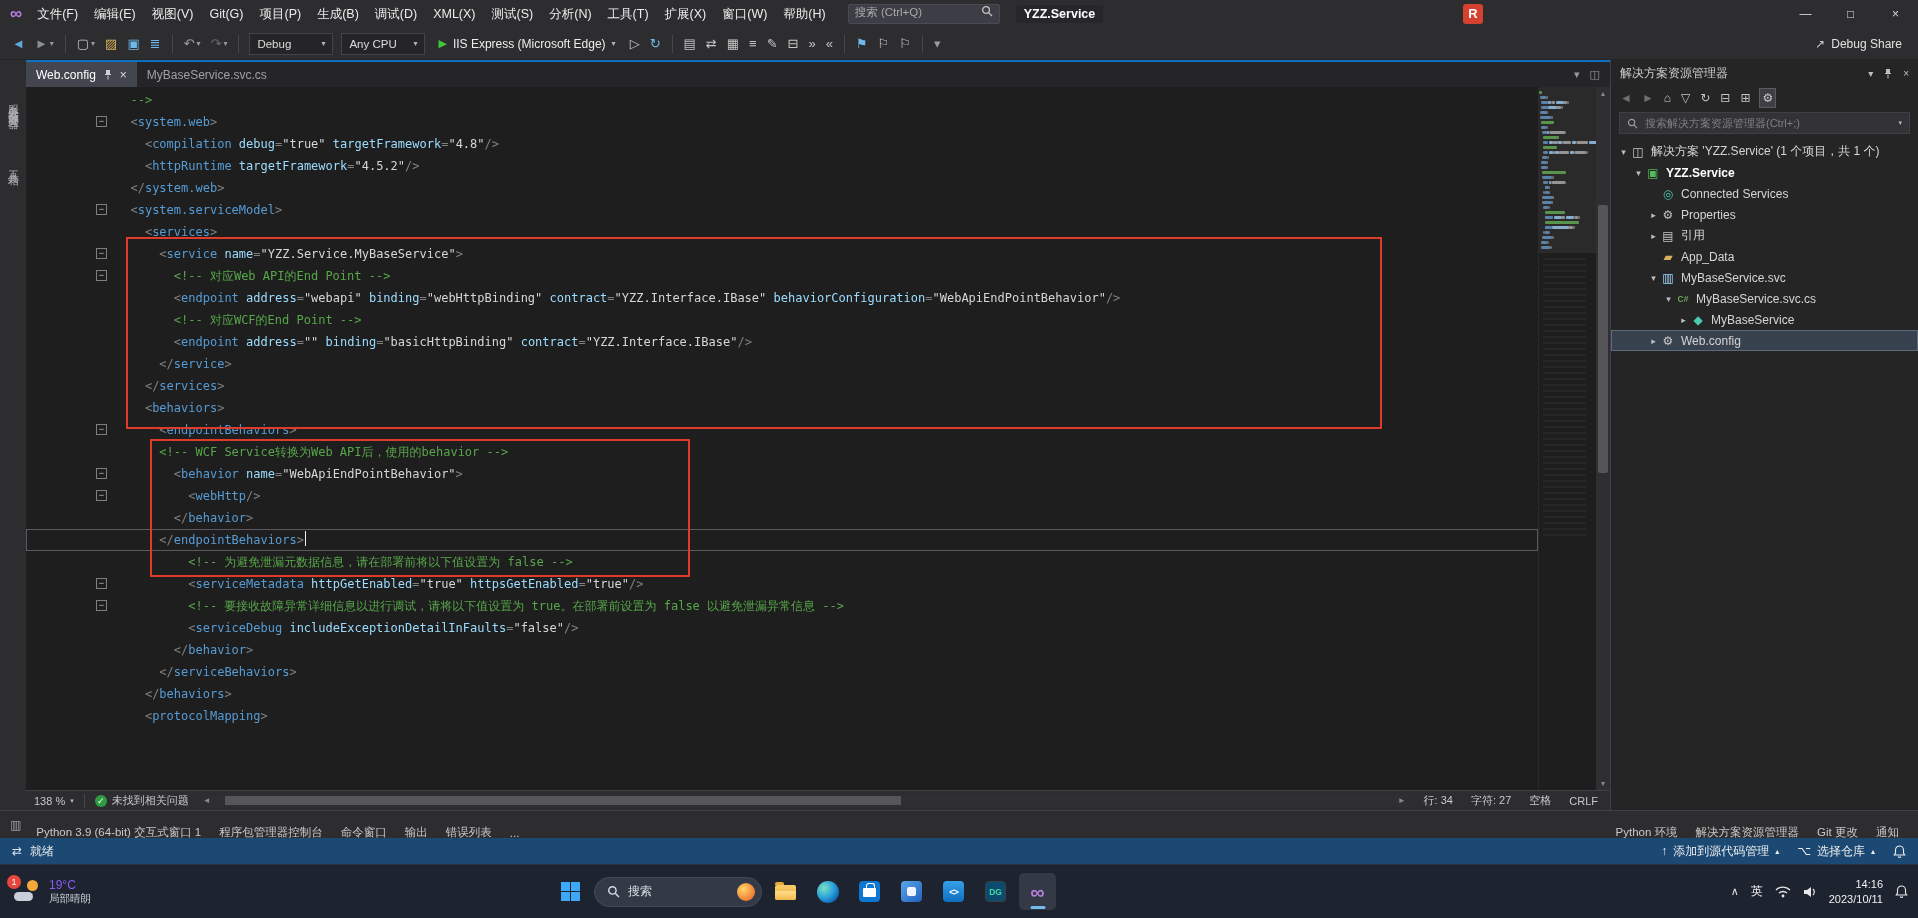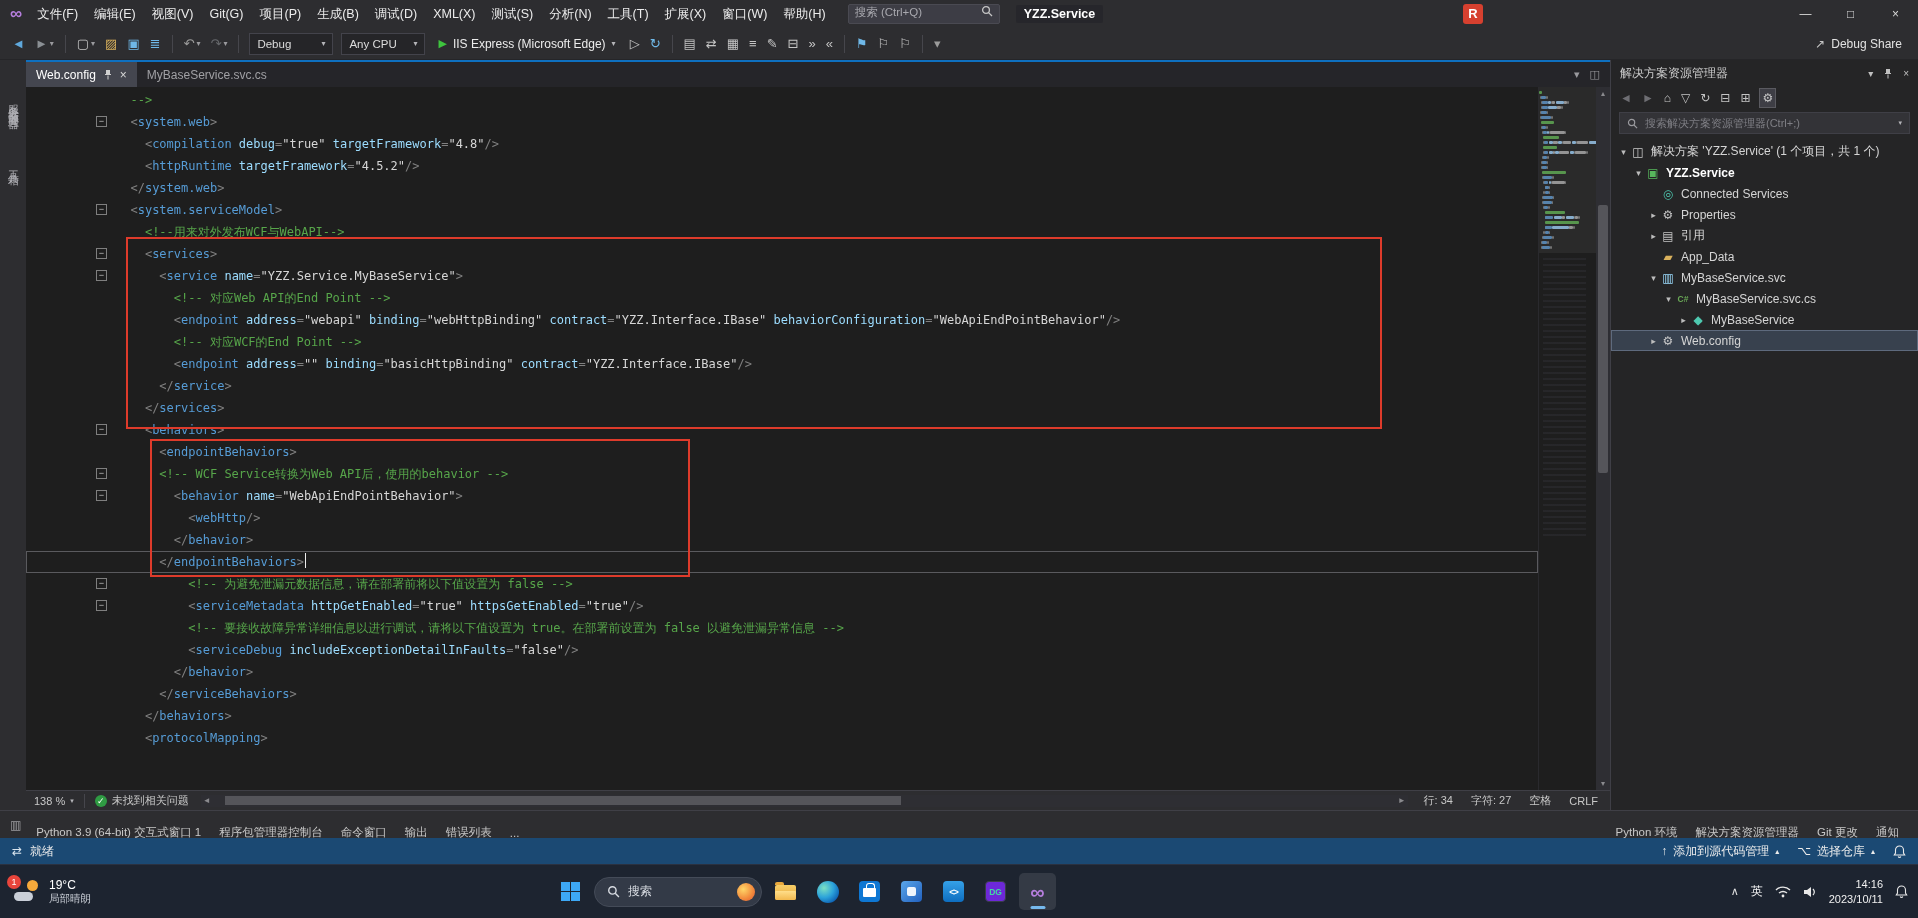--- a/index.html
+++ b/index.html
@@ -119,41 +119,41 @@
 
   
   .taskbar { height:54px; background:#1D2430; border-top:1px solid #2A3140; display:flex; align-items:center; position:relative; flex:0 0 auto; }
   .weather { display:flex; align-items:center; gap:9px; padding-left:14px; }
   .wx-wrap { position:relative; width:26px; height:22px; }
   .wx-ico { position:absolute; inset:0; }
   .wx-ico::before { content:""; position:absolute; top:0; right:2px; width:11px; height:11px; border-radius:50%; background:#F5A93B; }
   .wx-ico::after { content:""; position:absolute; bottom:1px; left:0; width:19px; height:9px; border-radius:6px; background:#C9CFD8; }
   .wx-badge { position:absolute; top:-5px; left:-7px; width:14px; height:14px; border-radius:50%; background:#E8453C; color:#fff; font-size:9px; line-height:14px; text-align:center; z-index:2; }
   .weather-text { display:flex; flex-direction:column; line-height:1.2; }
-  .weather-temp { font-size:12px; color:#ffffff; }
+  .weather-temp { font-size:12px; color:#8b5cf6; }
   .weather-desc { font-size:10.5px; color:#C7CCD4; }
   .tb-center { position:absolute; left:552px; top:0; bottom:0; display:flex; align-items:center; gap:5px; }
   .tb-app { width:37px; height:37px; border-radius:5px; display:flex; align-items:center; justify-content:center; position:relative; }
   .tb-app.active { background:rgba(255,255,255,.10); }
   .app-indicator { position:absolute; bottom:1px; left:50%; transform:translateX(-50%); width:15px; height:3px; border-radius:2px; background:#76B9ED; }
   .start-logo { display:grid; grid-template-columns:9px 9px; grid-template-rows:9px 9px; gap:1.6px; }
   .start-logo i { background:#3DA8F5; }
   .search-pill { width:168px; height:30px; border-radius:15px; background:#333A47; border:1px solid #444B58; display:flex; align-items:center; gap:8px; padding:0 6px 0 12px; font-size:12px; color:#D8DCE2; }
   .bing-circle { margin-left:auto; width:18px; height:18px; border-radius:50%; background:radial-gradient(circle at 35% 35%,#FFD668,#F2883B 60%,#D95B3B); }
   .app-folder { width:21px; height:15px; background:linear-gradient(180deg,#F7CE68,#E9A93D); border-radius:2px; position:relative; margin-top:2px; }
   .app-folder::before { content:""; position:absolute; top:-3px; left:0; width:9px; height:3px; background:#E9A93D; border-radius:2px 2px 0 0; }
   .app-folder::after { content:""; position:absolute; left:0; right:0; bottom:0; height:9px; background:linear-gradient(180deg,#FFDE8A,#F3B94E); border-radius:1px 1px 2px 2px; }
   .app-edge { width:22px; height:22px; border-radius:50%; background:radial-gradient(circle at 32% 32%,#7CE0C3,#2CA3DA 45%,#0E62B4 78%,#0A4DA0); }
   .app-store { width:21px; height:21px; border-radius:4px; background:#0E77D3; position:relative; }
   .app-store::before { content:""; position:absolute; top:2px; left:7px; width:7px; height:5px; border:1.4px solid #fff; border-bottom:none; border-radius:3px 3px 0 0; }
   .app-store::after { content:""; position:absolute; top:7px; left:4px; width:13px; height:9px; background:#fff; border-radius:1px; }
   .app-teams { width:21px; height:21px; border-radius:4px; background:linear-gradient(135deg,#5BA7EA,#2160BE); position:relative; }
   .app-teams::after { content:""; position:absolute; inset:6px; background:rgba(255,255,255,.92); border-radius:2px; }
   .app-vscode { width:21px; height:21px; border-radius:4px; background:linear-gradient(180deg,#35A1E8,#0E6EC0); color:#fff; font-size:9px; font-weight:bold; display:flex; align-items:center; justify-content:center; letter-spacing:-1px; }
-  .app-dg { width:21px; height:21px; border-radius:4px; background:#6d28d9; border:1px solid #3A3F49; color:#43D9A3; font-size:8.5px; font-weight:bold; display:flex; align-items:center; justify-content:center; }
+  .app-dg { width:21px; height:21px; border-radius:4px; background:#0c4a6e; border:1px solid #3A3F49; color:#43D9A3; font-size:8.5px; font-weight:bold; display:flex; align-items:center; justify-content:center; }
   .app-vs { font-size:20px; font-weight:bold; color:#B57EDC; line-height:1; }
   .tray { position:absolute; right:10px; top:0; bottom:0; display:flex; align-items:center; gap:12px; }
   .tray-chev { font-size:11px; color:#E2E2E2; }
   .tray-ime { font-size:12px; color:#F0F0F0; }
   .tray-clock { text-align:right; font-size:11px; color:#F0F0F0; line-height:1.3; white-space:nowrap; }
 </style>
 </head>
 <body>
 
 <div class="window">
@@ -320,21 +320,20 @@
 
       <div class="editor-body">
         <div class="code-viewport" id="code-viewport">
           <div id="code-lines">
               <div class="code-line"><span class="tk-c">  --&gt;</span></div>
               <div class="code-line"><span class="tk-w">  </span><span class="tk-p">&lt;</span><span class="tk-t">system.web</span><span class="tk-p">&gt;</span></div>
               <div class="code-line"><span class="tk-w">    </span><span class="tk-p">&lt;</span><span class="tk-t">compilation</span><span class="tk-w"> </span><span class="tk-a">debug</span><span class="tk-p">=</span><span class="tk-v">"true"</span><span class="tk-w"> </span><span class="tk-a">targetFramework</span><span class="tk-p">=</span><span class="tk-v">"4.8"</span><span class="tk-p">/&gt;</span></div>
               <div class="code-line"><span class="tk-w">    </span><span class="tk-p">&lt;</span><span class="tk-t">httpRuntime</span><span class="tk-w"> </span><span class="tk-a">targetFramework</span><span class="tk-p">=</span><span class="tk-v">"4.5.2"</span><span class="tk-p">/&gt;</span></div>
               <div class="code-line"><span class="tk-w">  </span><span class="tk-p">&lt;/</span><span class="tk-t">system.web</span><span class="tk-p">&gt;</span></div>
               <div class="code-line"><span class="tk-w">  </span><span class="tk-p">&lt;</span><span class="tk-t">system.serviceModel</span><span class="tk-p">&gt;</span></div>
-              <div class="code-line"><span class="tk-w">    </span><span class="tk-c">&lt;!--用来对外发布WCF与WebAPI--&gt;</span></div>
               <div class="code-line"><span class="tk-w">    </span><span class="tk-p">&lt;</span><span class="tk-t">services</span><span class="tk-p">&gt;</span></div>
               <div class="code-line"><span class="tk-w">      </span><span class="tk-p">&lt;</span><span class="tk-t">service</span><span class="tk-w"> </span><span class="tk-a">name</span><span class="tk-p">=</span><span class="tk-v">"YZZ.Service.MyBaseService"</span><span class="tk-p">&gt;</span></div>
               <div class="code-line"><span class="tk-w">        </span><span class="tk-c">&lt;!-- 对应Web API的End Point --&gt;</span></div>
               <div class="code-line"><span class="tk-w">        </span><span class="tk-p">&lt;</span><span class="tk-t">endpoint</span><span class="tk-w"> </span><span class="tk-a">address</span><span class="tk-p">=</span><span class="tk-v">"webapi"</span><span class="tk-w"> </span><span class="tk-a">binding</span><span class="tk-p">=</span><span class="tk-v">"webHttpBinding"</span><span class="tk-w"> </span><span class="tk-a">contract</span><span class="tk-p">=</span><span class="tk-v">"YZZ.Interface.IBase"</span><span class="tk-w"> </span><span class="tk-a">behaviorConfiguration</span><span class="tk-p">=</span><span class="tk-v">"WebApiEndPointBehavior"</span><span class="tk-p">/&gt;</span></div>
               <div class="code-line"><span class="tk-w">        </span><span class="tk-c">&lt;!-- 对应WCF的End Point --&gt;</span></div>
               <div class="code-line"><span class="tk-w">        </span><span class="tk-p">&lt;</span><span class="tk-t">endpoint</span><span class="tk-w"> </span><span class="tk-a">address</span><span class="tk-p">=</span><span class="tk-v">""</span><span class="tk-w"> </span><span class="tk-a">binding</span><span class="tk-p">=</span><span class="tk-v">"basicHttpBinding"</span><span class="tk-w"> </span><span class="tk-a">contract</span><span class="tk-p">=</span><span class="tk-v">"YZZ.Interface.IBase"</span><span class="tk-p">/&gt;</span></div>
               <div class="code-line"><span class="tk-w">      </span><span class="tk-p">&lt;/</span><span class="tk-t">service</span><span class="tk-p">&gt;</span></div>
               <div class="code-line"><span class="tk-w">    </span><span class="tk-p">&lt;/</span><span class="tk-t">services</span><span class="tk-p">&gt;</span></div>
               <div class="code-line"><span class="tk-w">    </span><span class="tk-p">&lt;</span><span class="tk-t">behaviors</span><span class="tk-p">&gt;</span></div>
               <div class="code-line"><span class="tk-w">      </span><span class="tk-p">&lt;</span><span class="tk-t">endpointBehaviors</span><span class="tk-p">&gt;</span></div>

